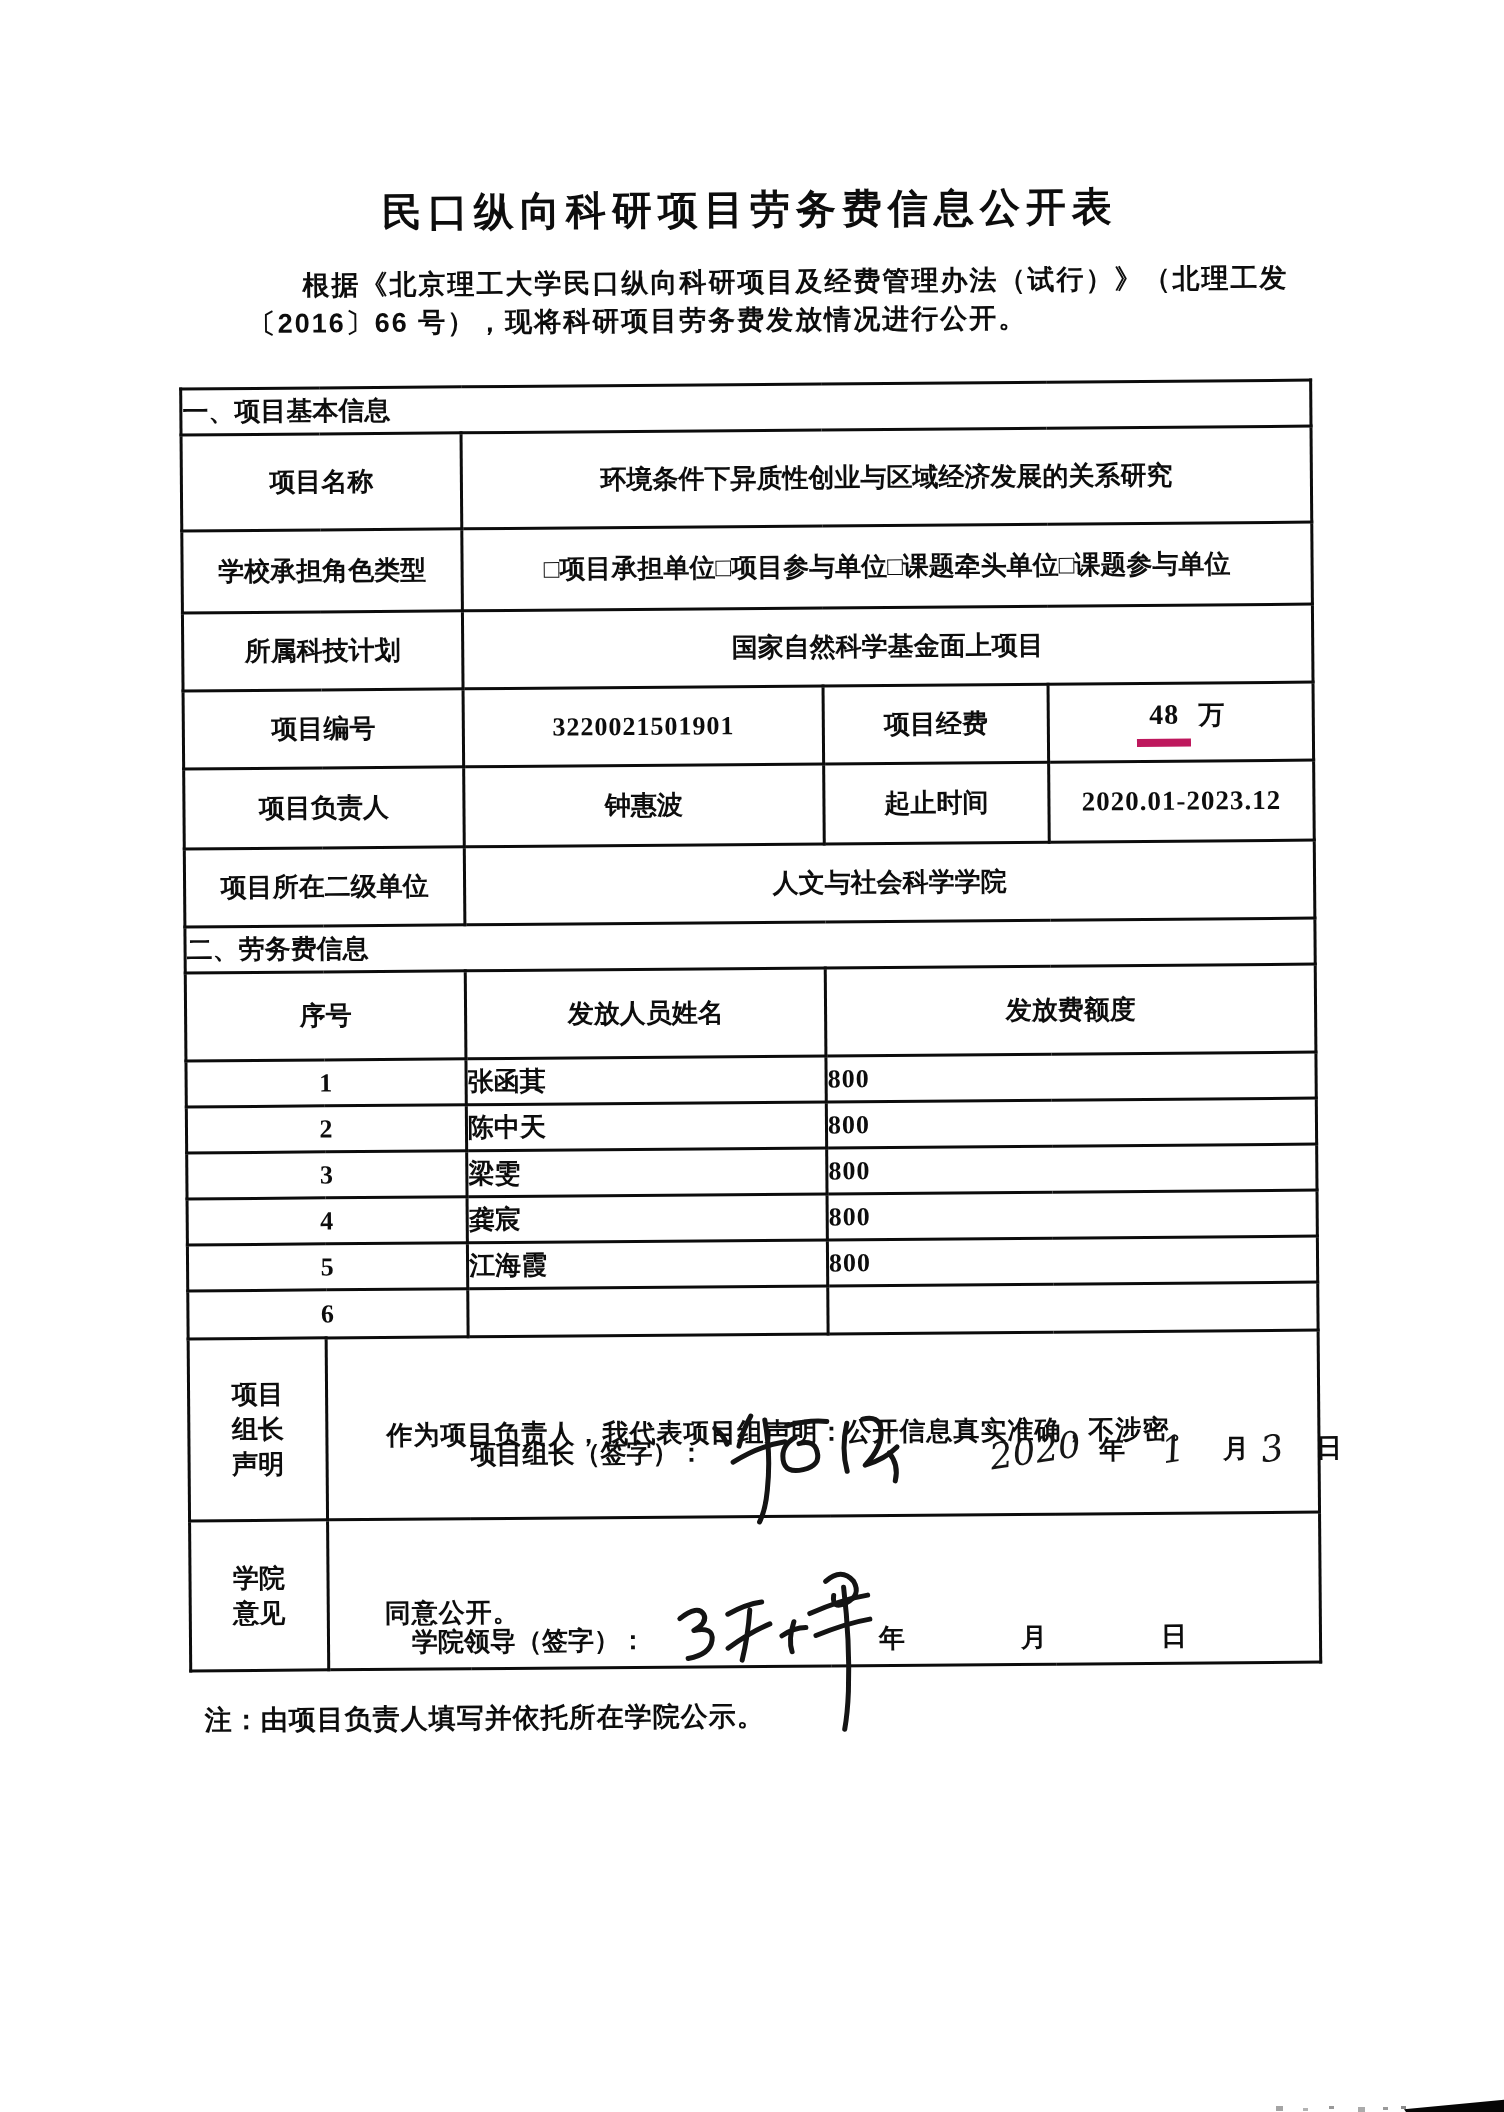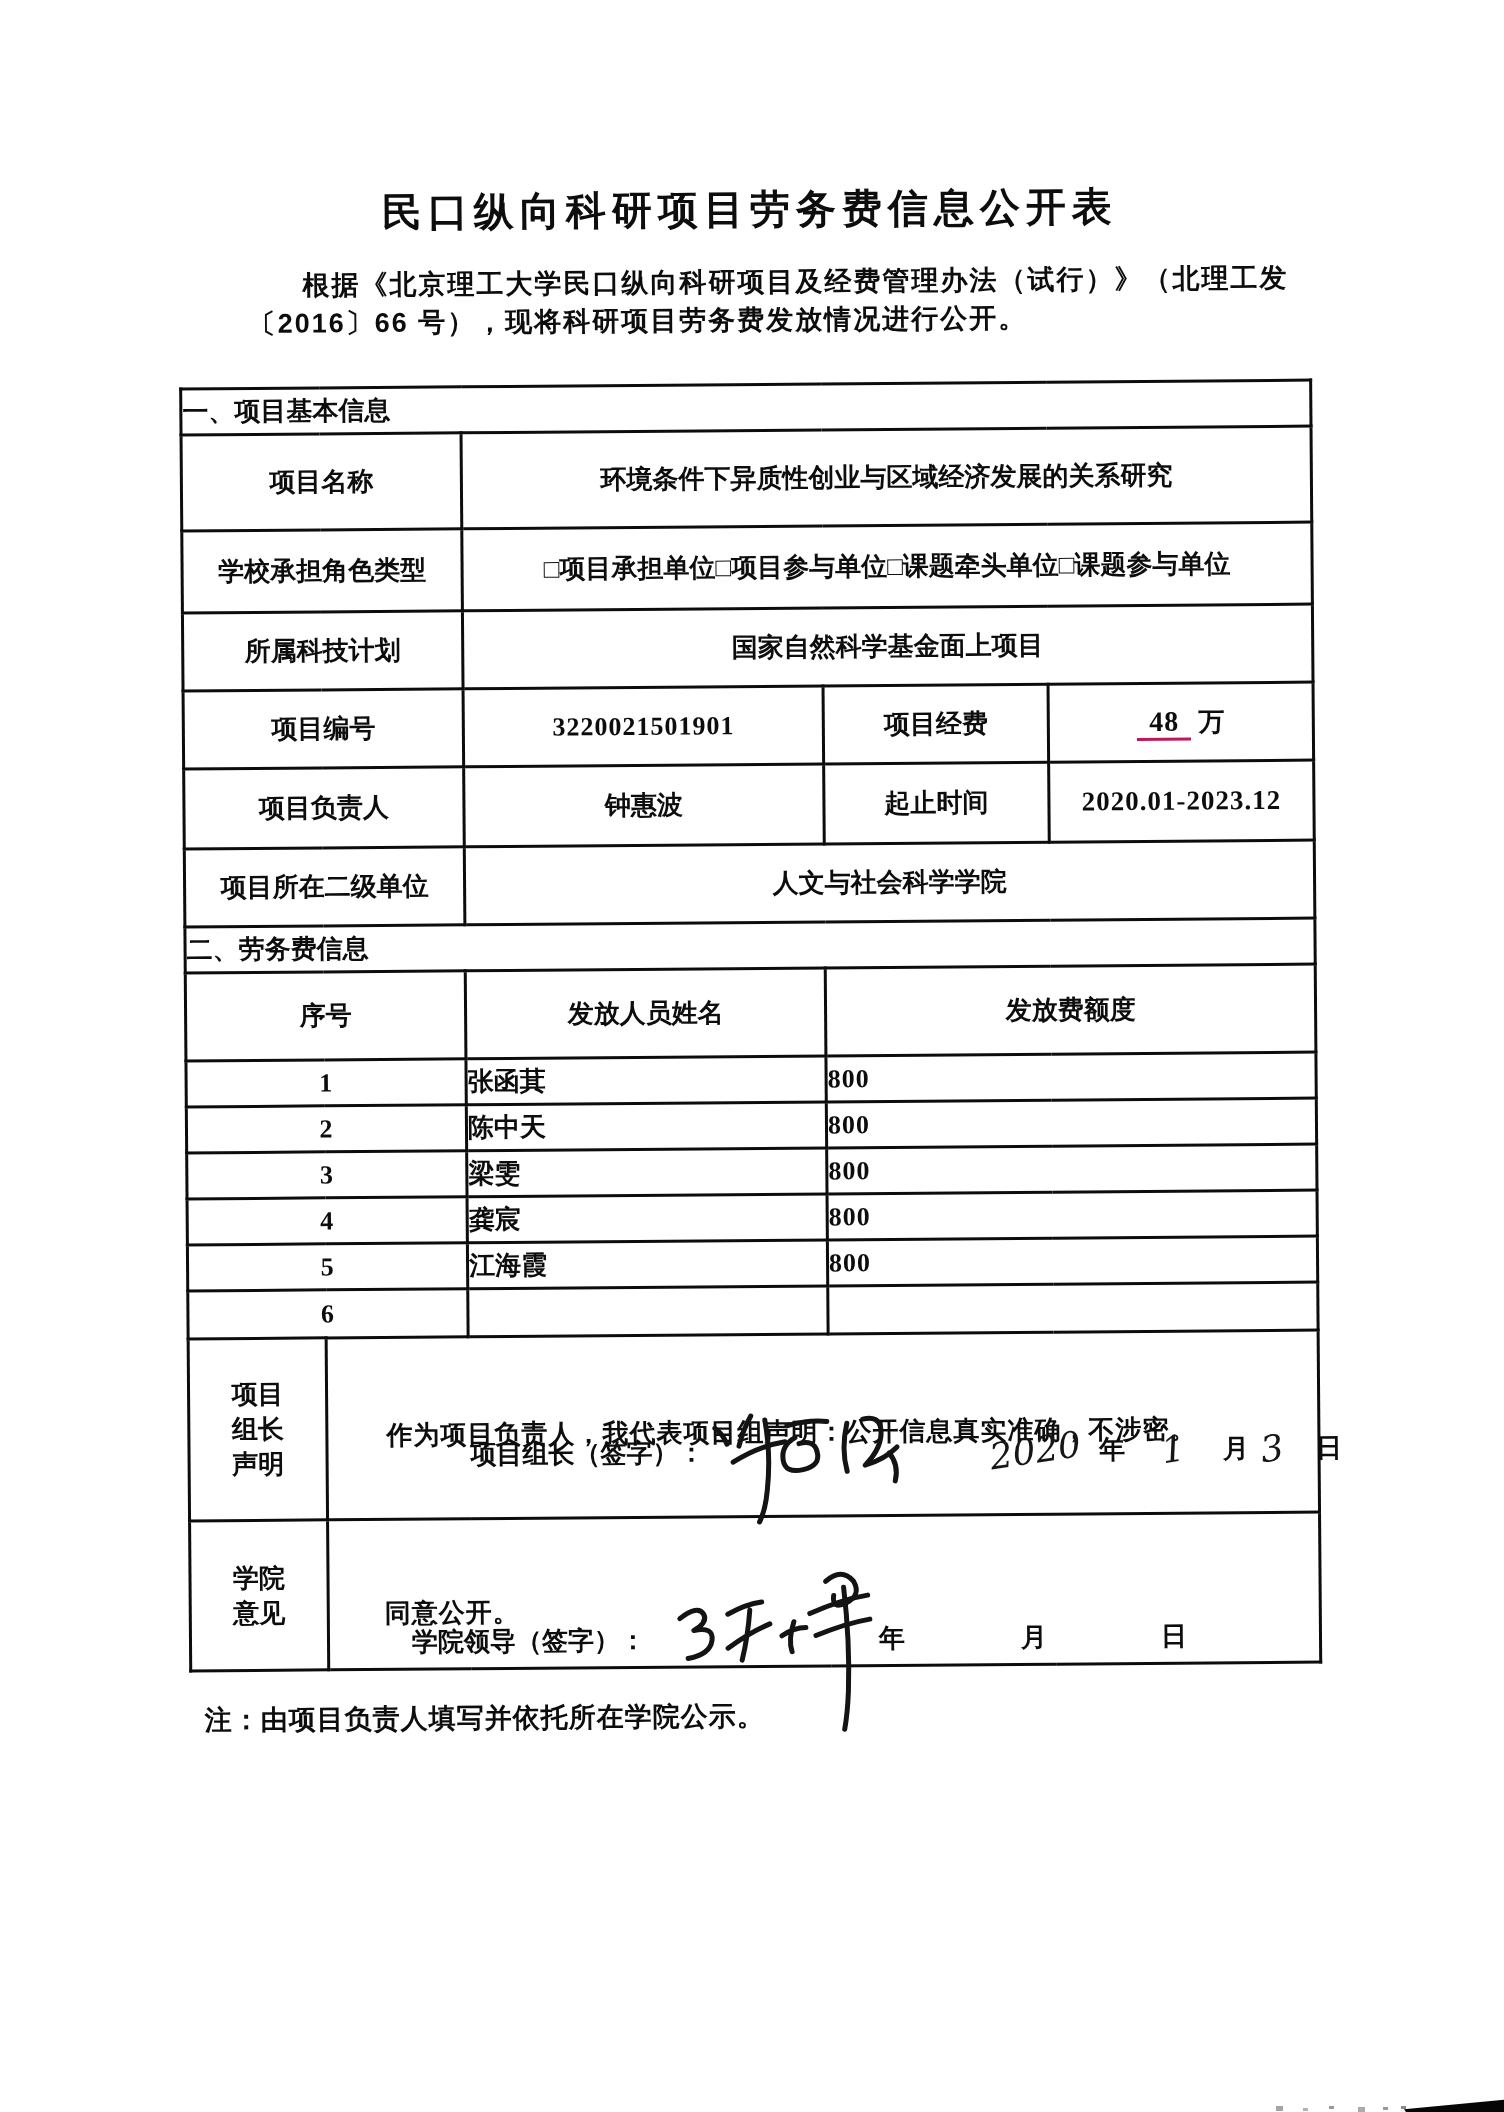--- a/index.html
+++ b/index.html
@@ -35,21 +35,21 @@
   .h182{height:182px}.h150{height:150px}
 
   td.sec{text-align:left;padding-left:14px;font-size:27px;}
   td.lab{text-align:center;}
   td.val{text-align:center;}
   td.val-role{text-align:center;font-size:25px;letter-spacing:0;}
   .num{font-family:"Liberation Serif",serif;font-weight:700;font-size:28px;letter-spacing:1px;}
   td.no-cell{text-align:center;}
   td.name-cell{text-align:left;padding-left:16px;}
   td.amt-cell{text-align:left;padding-left:14px;}
-  .u{display:inline-block;border-bottom:3px solid #be185d;padding:0 12px 0 12px;}
+  .u{display:inline-block;border-bottom:8px solid #be185d;padding:0 12px 8px 12px;}
 
   td.vlab{vertical-align:middle;}
   .vlab-inner{display:flex;flex-direction:column;align-items:center;justify-content:space-around;height:78%;}
   td.bigcell{position:relative;text-align:left;}
   .statement{padding:13px 20px 0 58px;font-size:26px;letter-spacing:1px;}
   .statement-college{padding:38px 20px 0 55px;font-size:26px;letter-spacing:1px;}
 
   .signrow{position:absolute;left:0;right:0;display:flex;align-items:center;white-space:nowrap;}
   .decl-sign{top:96px;padding-left:142px;}
   .coll-sign{top:104px;padding-left:82px;}

